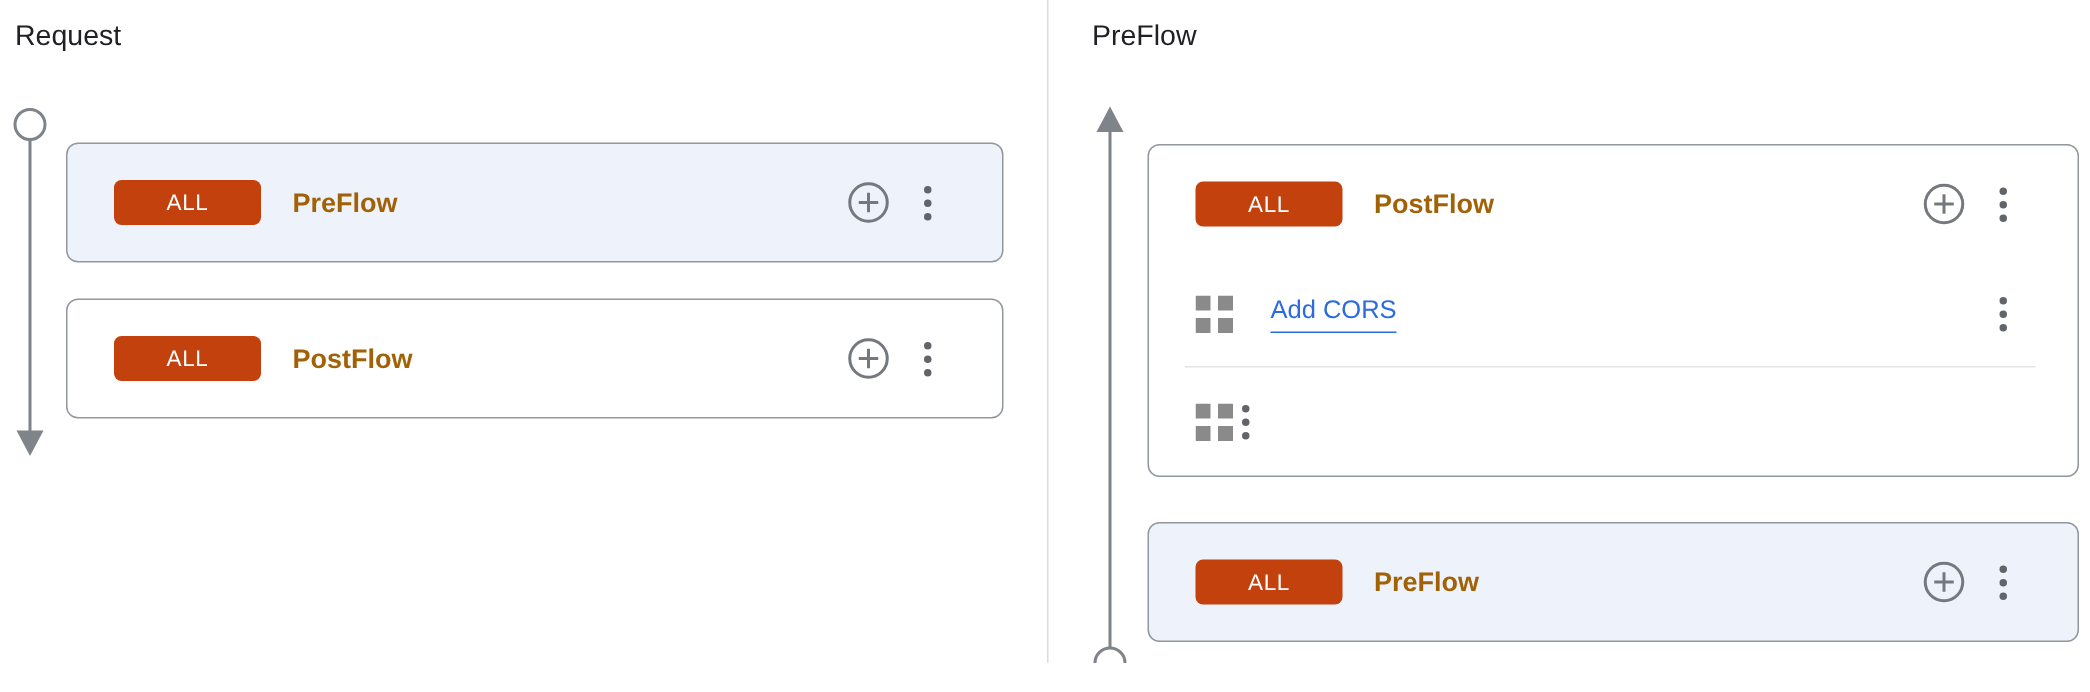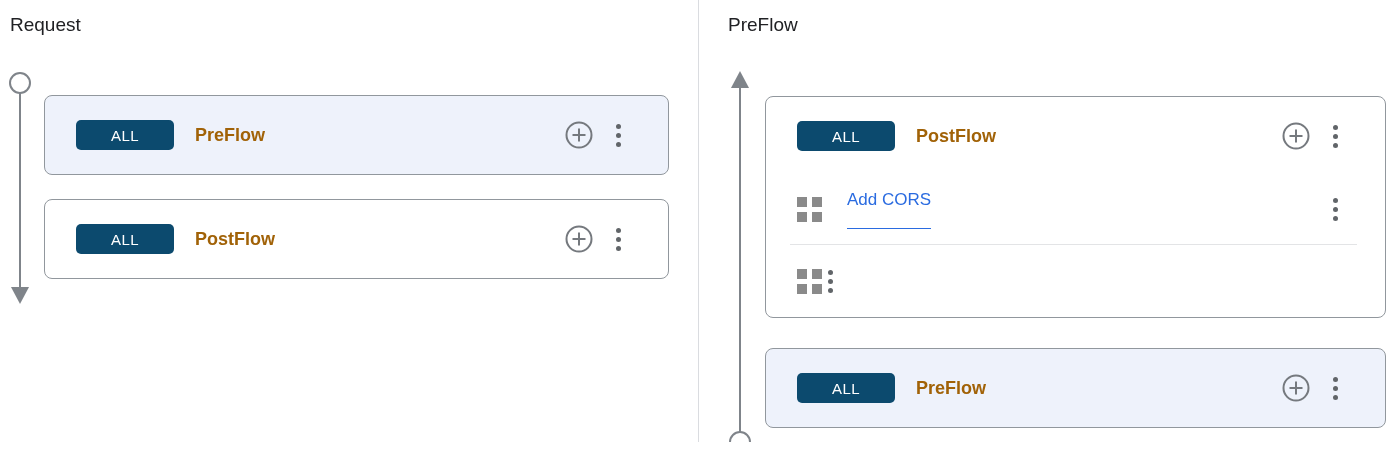--- a/index.html
+++ b/index.html
@@ -23,21 +23,21 @@
     border: 1px solid #91979d; border-radius: 8px; background: #ffffff;
   }
   .flow-card.selected { background: #eef2fb; }
   .flow-header, .flow-row {
     display: flex; align-items: center;
     padding: 0 42px 0 31px;
   }
   .flow-header { height: 78px; }
   .badge {
     width: 98px; height: 30px; border-radius: 5px;
-    background: #0c4a6e; color: #ffffff;
+    background: #c2410c; color: #ffffff;
     display: flex; align-items: center; justify-content: center;
     font-size: 15px; font-weight: 500; letter-spacing: 0.4px;
     flex: 0 0 auto;
   }
   .flow-name {
     margin-left: 21px; font-size: 18px; font-weight: 700; color: #a16207;
     flex: 1 1 auto;
   }
   .icon-btn {
     border: none; background: transparent; padding: 0; cursor: pointer;
@@ -52,21 +52,21 @@
   .policy-row { height: 69px; }
   .policy-row.second { height: 72px; }
   .row-divider { height: 1px; background: #e3e4e6; margin: 0 28px 0 24px; }
   .grid-icon { flex: 0 0 auto; display: flex; }
   .policy-link {
     margin-left: 25px; flex: 1 1 auto;
   }
   .policy-link a {
     display: inline-block;
     color: #2a6be0; font-size: 17px; text-decoration: none;
-    border-bottom: 1px solid #2a6be0; padding-bottom: 18px;
+    border-bottom: 1px solid #2a6be0; padding-bottom: 4px;
   }
   .req-card-gap { margin-bottom: 24px; }
 </style>
 </head>
 <body>
 
 <div class="stage">
 
   <div>
     <div class="panel-title" style="left:10px;">Request</div>

